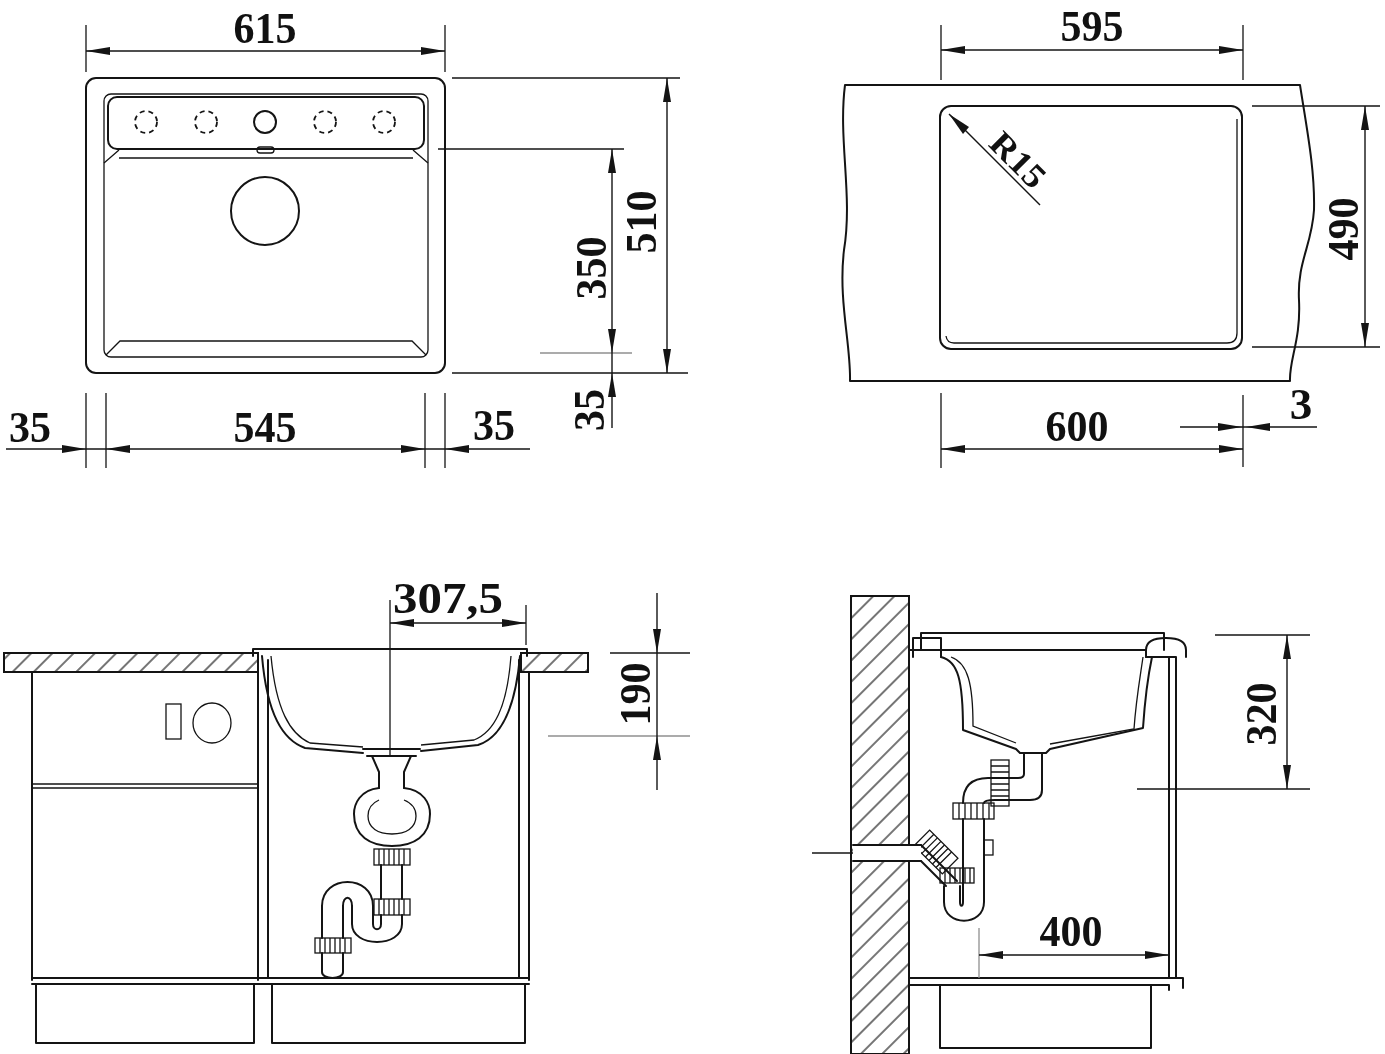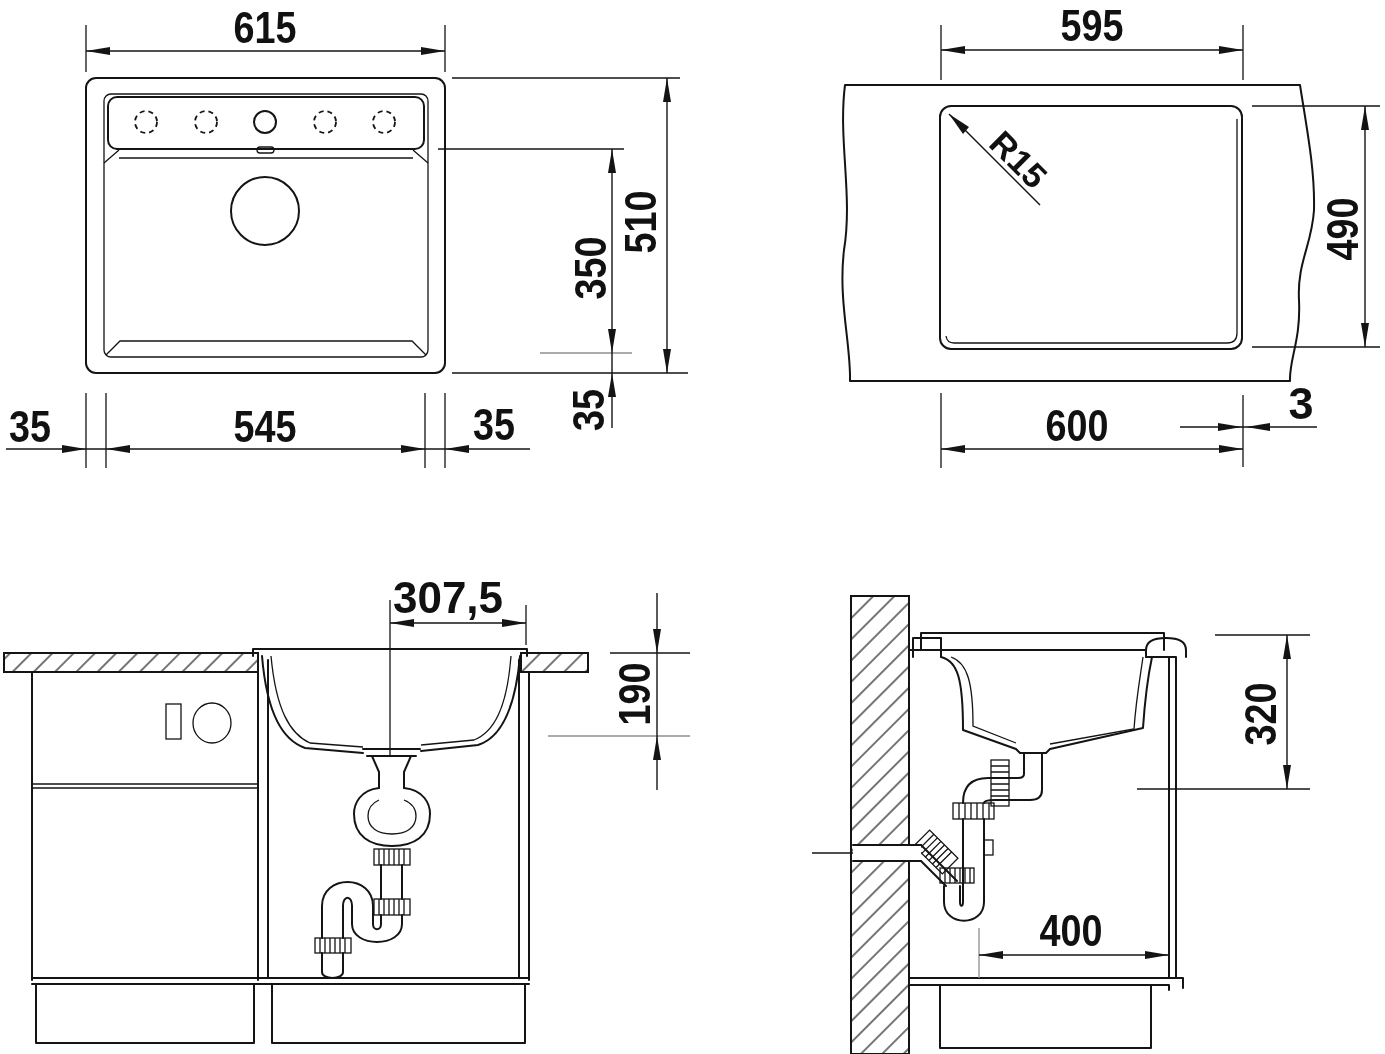--- a/index.html
+++ b/index.html
@@ -1,16 +1,16 @@
 <!DOCTYPE html>
 <html><head>
 <meta charset="utf-8">
 <style>
   html,body{margin:0;padding:0;background:#fff;}
-  .stage{position:relative;width:1385px;height:1054px;background:#fff;font-family:Liberation Sans, sans-serif;}
+  .stage{position:relative;width:1385px;height:1054px;background:#fff;font-family:Liberation Serif, serif;}
   svg{display:block;}
   .ln{stroke:#141414;stroke-width:2;fill:none;stroke-linecap:round;stroke-linejoin:round;}
   .thin{stroke:#141414;stroke-width:1.3;fill:none;}
   .dim{stroke:#141414;stroke-width:1.4;fill:none;}
   .gray{stroke:#8f8f8f;stroke-width:1.3;fill:none;}
   .arr{fill:#141414;stroke:none;}
   .dash{stroke:#141414;stroke-width:1.8;fill:none;stroke-dasharray:5 4;}
   text{fill:#111;font-weight:700;font-size:45px;}
   .small{font-size:34px;}
   .hatchfill{fill:url(#hatch);stroke:#141414;stroke-width:2;}

